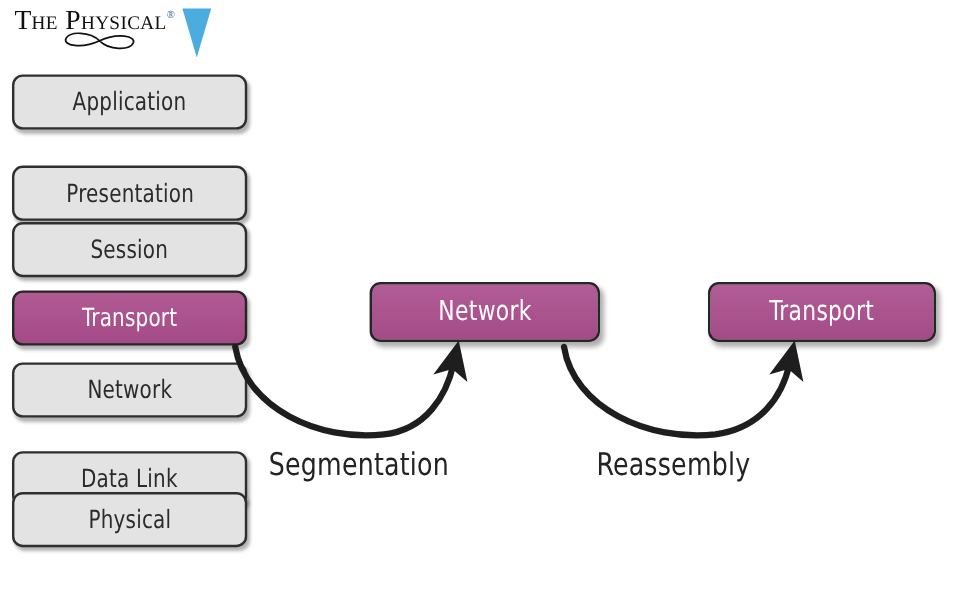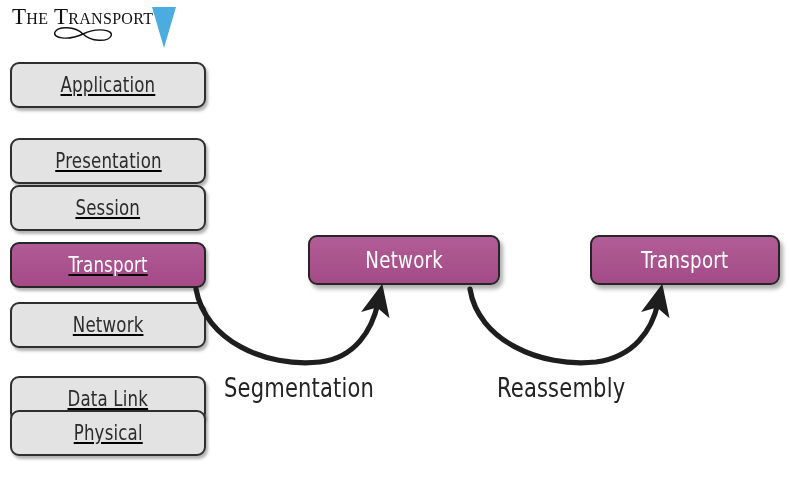--- a/index.html
+++ b/index.html
@@ -67,21 +67,20 @@
     width: 196px;
     height: 46px;
     box-sizing: border-box;
     border: 2px solid #2f2f2f;
     border-radius: 9px;
     background: #e3e3e3;
     box-shadow: 2px 3px 3px rgba(0,0,0,0.30);
     display: flex;
     align-items: center;
     justify-content: center;
-    text-decoration: underline;
   }
   .layer-box.highlight {
     background: #a8508c;
     background-image: linear-gradient(180deg, #b05b95 0%, #a44a87 100%);
     border-color: #262626;
   }
   .layer-label {
     font-family: "DejaVu Sans Condensed", "Liberation Sans Narrow", "Liberation Sans", sans-serif;
     font-size: 21px;
     font-weight: 400;
@@ -139,21 +138,21 @@
     transform-origin: left center;
     white-space: nowrap;
   }
   #caption-segmentation { left: 224px; top: 373px; }
   #caption-reassembly { left: 497px; top: 373px; }
 </style>
 </head>
 <body>
 
 <div id="logo">
-  <div id="logo-wordmark"><span>The Transport</span><span id="logo-reg">®</span></div>
+  <div id="logo-wordmark"><span>The Physical</span><span id="logo-reg">®</span></div>
 
   <svg id="logo-swash" viewBox="0 0 66 20">
     <path d="M33 10 C 25 2, 8 2, 5 8 C 2 14, 18 17, 33 10 C 48 3, 64 6, 61 12 C 58 18, 41 18, 33 10 Z" fill="none" stroke="#101010" stroke-width="1.4"></path>
   </svg>
 
   <svg id="logo-triangle" viewBox="0 0 26 42">
     <path d="M1 1 L25 1 L13 42 Z" fill="#4BACE0"></path>
   </svg>
 </div>
 

